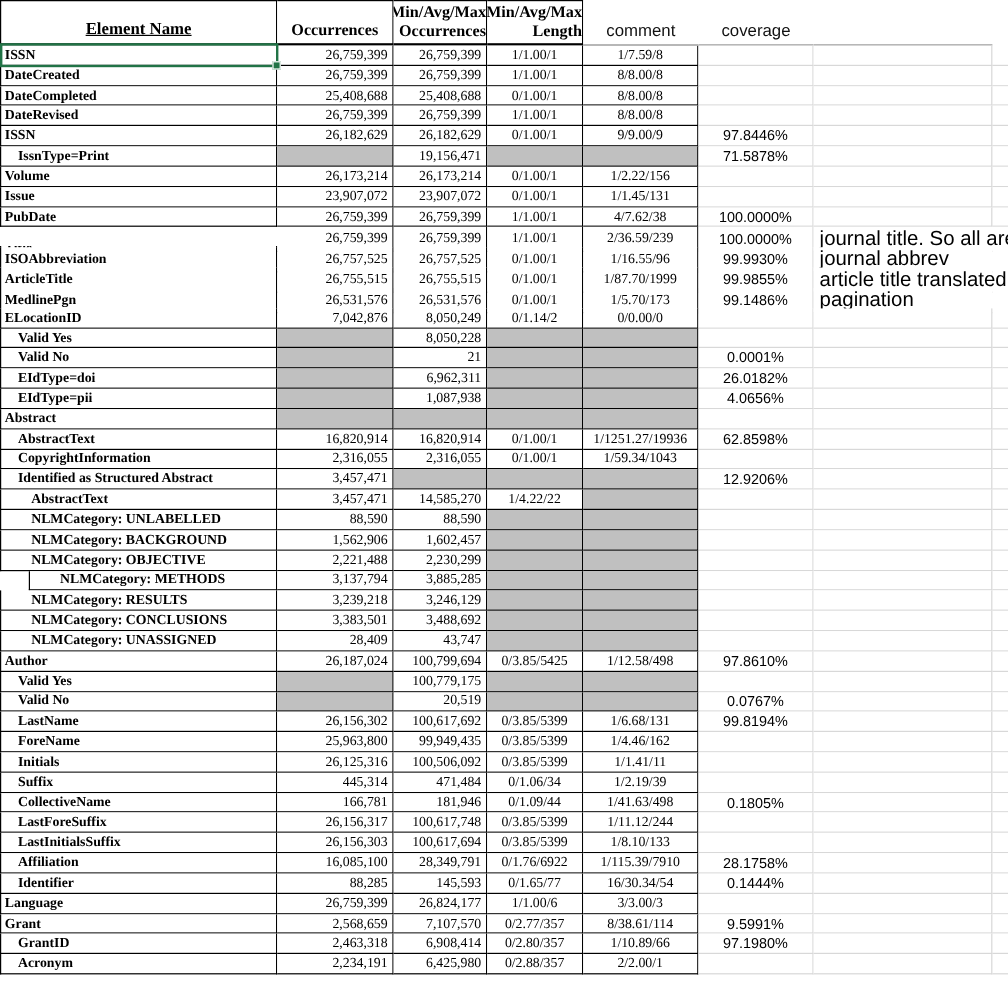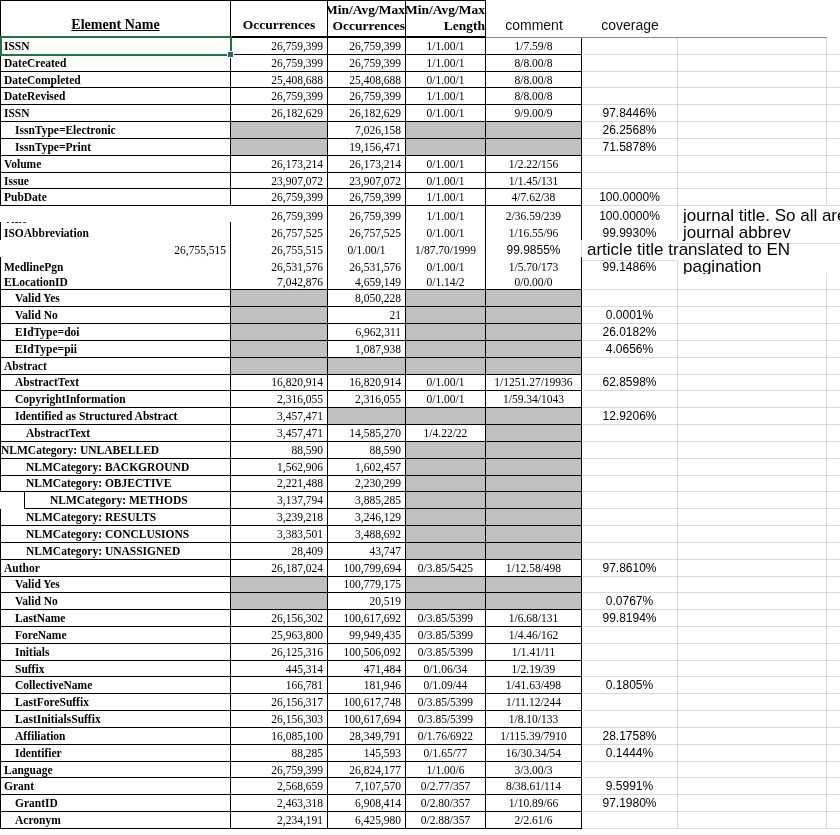--- a/index.html
+++ b/index.html
@@ -140,30 +140,20 @@
         <div class="cell c-name" style="padding-left: 3px;">ISSN</div>
         <div class="cell c-cit">26,182,629</div>
         <div class="cell c-occ">26,182,629</div>
         <div class="cell c-mo">0/1.00/1</div>
         <div class="cell c-ml">9/9.00/9</div>
         <div class="cell c-cov">97.8446%</div>
         <div class="cell c-com with-vline"></div>
         <div class="cell c-sliver"></div>
       </div>
       <div class="row">
-        <div class="cell c-name" style="padding-left: 14px;">IssnType=Electronic</div>
-        <div class="cell c-cit gray"></div>
-        <div class="cell c-occ">7,026,158</div>
-        <div class="cell c-mo gray"></div>
-        <div class="cell c-ml gray"></div>
-        <div class="cell c-cov">26.2568%</div>
-        <div class="cell c-com with-vline"></div>
-        <div class="cell c-sliver"></div>
-      </div>
-      <div class="row">
         <div class="cell c-name" style="padding-left: 14px;">IssnType=Print</div>
         <div class="cell c-cit gray"></div>
         <div class="cell c-occ">19,156,471</div>
         <div class="cell c-mo gray"></div>
         <div class="cell c-ml gray"></div>
         <div class="cell c-cov">71.5878%</div>
         <div class="cell c-com with-vline"></div>
         <div class="cell c-sliver"></div>
       </div>
       <div class="row">
@@ -210,20 +200,21 @@
         <div class="cell c-name" style="padding-left: 3px;">ISOAbbreviation</div>
         <div class="cell c-cit">26,757,525</div>
         <div class="cell c-occ">26,757,525</div>
         <div class="cell c-mo">0/1.00/1</div>
         <div class="cell c-ml">1/16.55/96</div>
         <div class="cell c-cov">99.9930%</div>
         <div class="cell c-com">journal abbrev</div>
         <div class="cell c-sliver"></div>
       </div>
       <div class="row">
+        <div class="cell c-name" style="padding-left: 3px;">ArticleTitle</div>
         <div class="cell c-cit">26,755,515</div>
         <div class="cell c-occ">26,755,515</div>
         <div class="cell c-mo">0/1.00/1</div>
         <div class="cell c-ml">1/87.70/1999</div>
         <div class="cell c-cov">99.9855%</div>
         <div class="cell c-com">article title translated to EN</div>
         <div class="cell c-sliver"></div>
       </div>
       <div class="row">
         <div class="cell c-name" style="padding-left: 3px;">MedlinePgn</div>
@@ -231,21 +222,21 @@
         <div class="cell c-occ">26,531,576</div>
         <div class="cell c-mo">0/1.00/1</div>
         <div class="cell c-ml">1/5.70/173</div>
         <div class="cell c-cov">99.1486%</div>
         <div class="cell c-com">pagination</div>
         <div class="cell c-sliver"></div>
       </div>
       <div class="row">
         <div class="cell c-name" style="padding-left: 3px;">ELocationID</div>
         <div class="cell c-cit">7,042,876</div>
-        <div class="cell c-occ">4,659,149</div>
+        <div class="cell c-occ">8,050,249</div>
         <div class="cell c-mo">0/1.14/2</div>
         <div class="cell c-ml">0/0.00/0</div>
         <div class="cell c-cov"></div>
         <div class="cell c-com with-vline"></div>
         <div class="cell c-sliver"></div>
       </div>
       <div class="row">
         <div class="cell c-name" style="padding-left: 14px;">Valid Yes</div>
         <div class="cell c-cit gray"></div>
         <div class="cell c-occ">8,050,228</div>
@@ -329,21 +320,21 @@
         <div class="cell c-name" style="padding-left: 25px;">AbstractText</div>
         <div class="cell c-cit">3,457,471</div>
         <div class="cell c-occ">14,585,270</div>
         <div class="cell c-mo">1/4.22/22</div>
         <div class="cell c-ml gray"></div>
         <div class="cell c-cov"></div>
         <div class="cell c-com with-vline"></div>
         <div class="cell c-sliver"></div>
       </div>
       <div class="row">
-        <div class="cell c-name" style="">NLMCategory: UNLABELLED</div>
+        <div class="cell c-name" style="padding-left: 25px;">NLMCategory: UNLABELLED</div>
         <div class="cell c-cit">88,590</div>
         <div class="cell c-occ">88,590</div>
         <div class="cell c-mo gray"></div>
         <div class="cell c-ml gray"></div>
         <div class="cell c-cov"></div>
         <div class="cell c-com with-vline"></div>
         <div class="cell c-sliver"></div>
       </div>
       <div class="row">
         <div class="cell c-name" style="padding-left: 25px;">NLMCategory: BACKGROUND</div>
@@ -553,21 +544,21 @@
         <div class="cell c-ml">1/10.89/66</div>
         <div class="cell c-cov">97.1980%</div>
         <div class="cell c-com with-vline"></div>
         <div class="cell c-sliver"></div>
       </div>
       <div class="row">
         <div class="cell c-name" style="padding-left: 14px;">Acronym</div>
         <div class="cell c-cit">2,234,191</div>
         <div class="cell c-occ">6,425,980</div>
         <div class="cell c-mo">0/2.88/357</div>
-        <div class="cell c-ml">2/2.61/6</div>
+        <div class="cell c-ml">2/2.00/1</div>
         <div class="cell c-cov"></div>
         <div class="cell c-com with-vline"></div>
         <div class="cell c-sliver"></div>
       </div>
     </div>
 
   <div class="selection">
     <div class="fill-handle"></div>
   </div>
 

